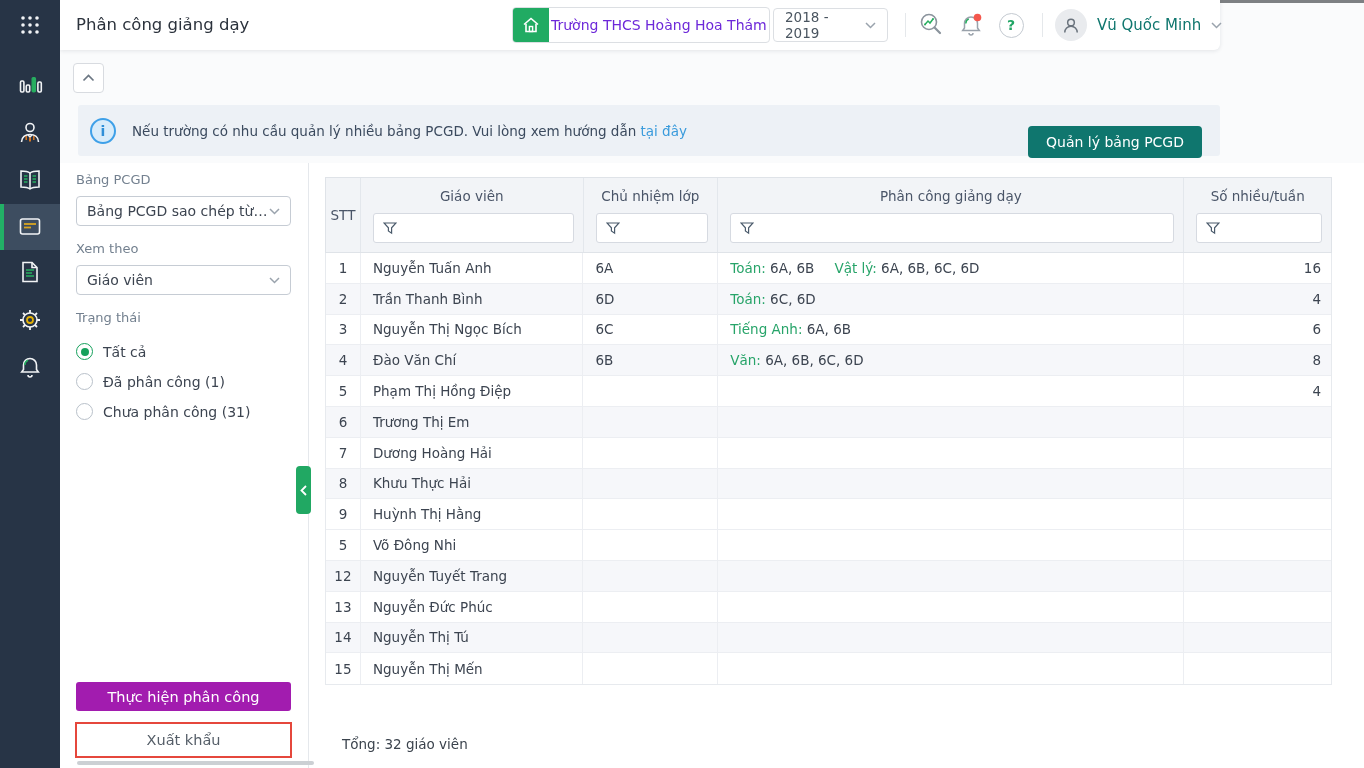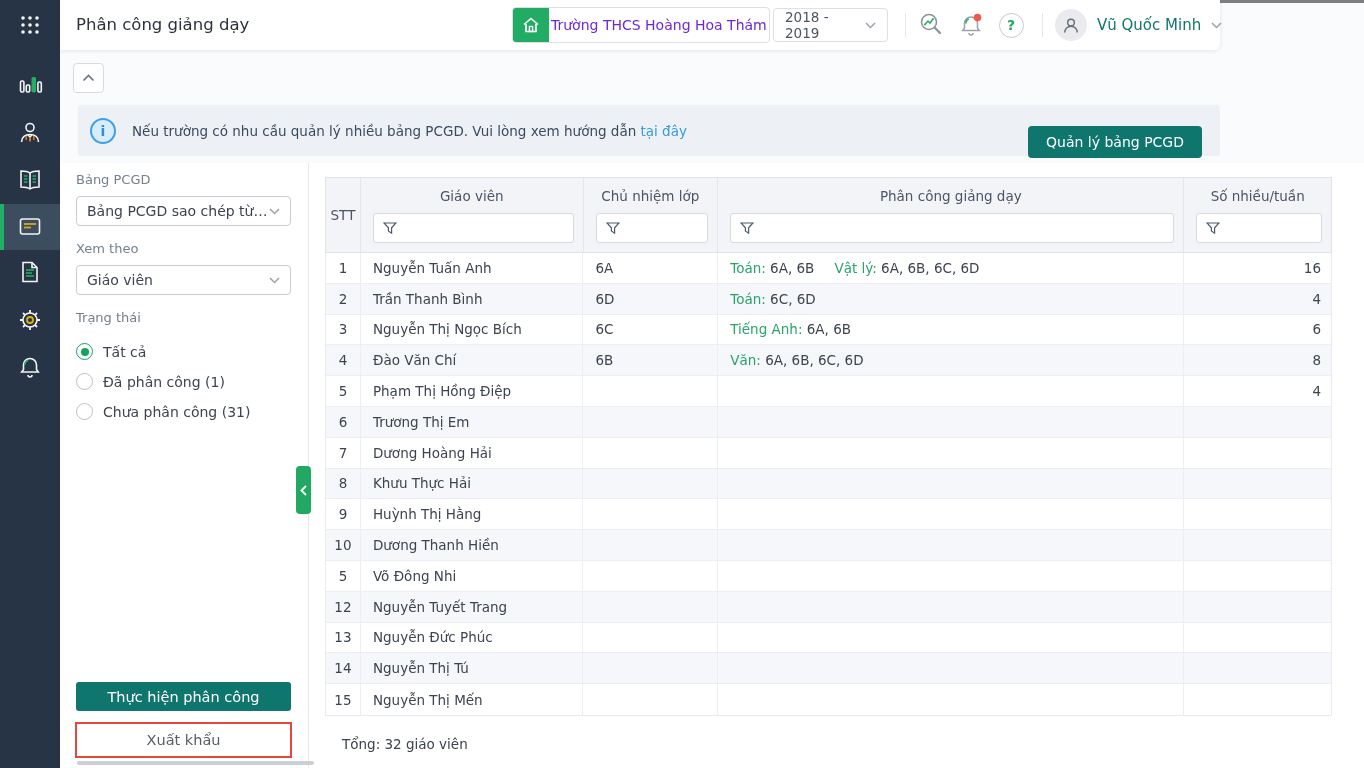--- a/index.html
+++ b/index.html
@@ -54,21 +54,21 @@
   .flabel { position:absolute; left:76px; font-size:13px; color:#73808f; }
   .fselect { position:absolute; left:76px; width:215px; height:30px; border:1px solid #c6ccd4; border-radius:4px; background:#fff;
              display:flex; align-items:center; justify-content:space-between; padding:0 10px; cursor:pointer; }
   .fselect span.val { font-size:14px; color:#3c4450; overflow:hidden; white-space:nowrap; text-overflow:ellipsis; }
   .radio-group { position:absolute; left:76px; top:330px; }
   .radio-row { display:flex; align-items:flex-end; height:30px; cursor:pointer; }
   .radio-circle { width:17px; height:17px; border:1px solid #b9c1ca; border-radius:50%; margin-right:10px; position:relative; background:#fff; flex:none; }
   .radio-row.selected .radio-circle { border:1.5px solid #16a15c; }
   .radio-row.selected .radio-circle::after { content:""; position:absolute; left:3.5px; top:3.5px; width:8px; height:8px; border-radius:50%; background:#16a15c; }
   .radio-label { font-size:14px; color:#3c4450; }
-  .assign-btn { position:absolute; left:76px; top:682px; width:215px; height:29px; background:#0f766e; color:#fff; border:none;
+  .assign-btn { position:absolute; left:76px; top:682px; width:215px; height:29px; background:#a21caf; color:#fff; border:none;
                 border-radius:3px; font-size:14.5px; font-family:inherit; cursor:pointer; }
   .export-btn { position:absolute; left:75px; top:722px; width:217px; height:36px; background:#fff; color:#555e68;
                 border:2px solid #e5473c; font-size:14.5px; font-family:inherit; cursor:pointer; }
   .panel-handle { position:absolute; left:296px; top:466px; width:15px; height:48px; background:#21a863; border-radius:4px;
                   display:flex; align-items:center; justify-content:center; color:#fff; cursor:pointer; z-index:3; }
 
   
   .grid { position:absolute; left:325px; top:177px; width:1007px; }
   .ghead { display:flex; background:#f2f4f7; border:1px solid #dfe3e8; height:76px; }
   .ghead .hcol { position:relative; border-right:1px solid #e3e7ec; }
@@ -448,27 +448,20 @@
   </div>
 
   <div class="trow">
     <div class="c c-stt c-w0">9</div>
     <div class="c c-name c-w1">Huỳnh Thị Hằng</div>
     <div class="c c-home c-w2"></div>
     <div class="c c-assign c-w3"></div>
     <div class="c c-periods c-w4"></div>
   </div>
 
-  <div class="trow alt">
-    <div class="c c-stt c-w0">10</div>
-    <div class="c c-name c-w1">Dương Thanh Hiền</div>
-    <div class="c c-home c-w2"></div>
-    <div class="c c-assign c-w3"></div>
-    <div class="c c-periods c-w4"></div>
-  </div>
 
   <div class="trow">
     <div class="c c-stt c-w0">5</div>
     <div class="c c-name c-w1">Võ Đông Nhi</div>
     <div class="c c-home c-w2"></div>
     <div class="c c-assign c-w3"></div>
     <div class="c c-periods c-w4"></div>
   </div>
 
   <div class="trow alt">

